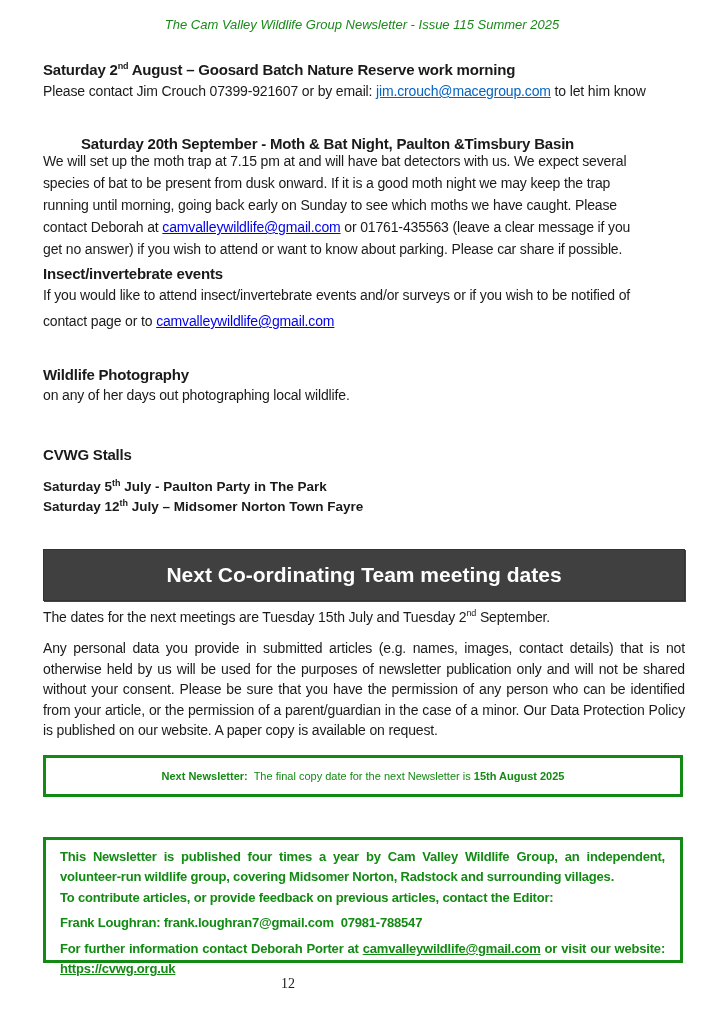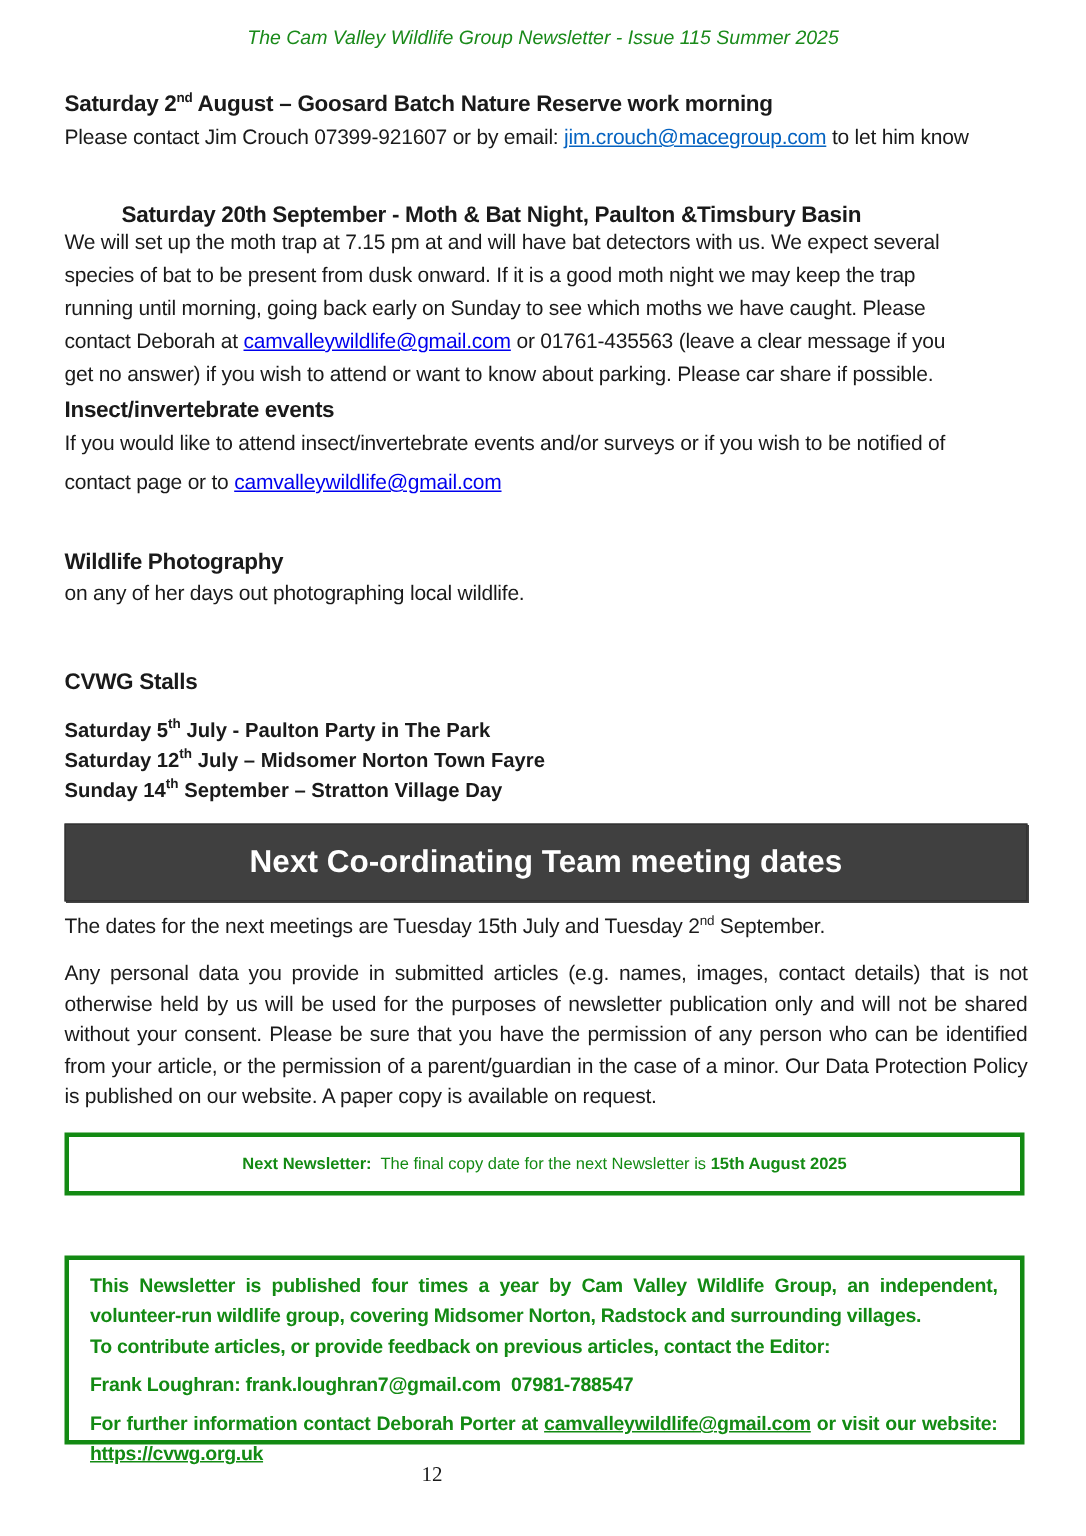--- a/index.html
+++ b/index.html
@@ -75,21 +75,20 @@
 
 <div class="abs h3" style="left:43px; top:366px;">Wildlife Photography</div>
 <div class="abs p tall" style="left:43px; top:382px; width:665px;">
   <div>on any of her days out photographing local wildlife.</div>
 </div>
 
 <div class="abs h3" style="left:43px; top:446px;">CVWG Stalls</div>
 <div class="abs stalls" style="left:43px; top:477px;">
   <div><span>Saturday 5</span><sup>th</sup><span> July - Paulton Party in The Park</span></div>
   <div><span>Saturday 12</span><sup>th</sup><span> July – Midsomer Norton Town Fayre</span></div>
-  <div><span>Sunday 14</span><sup>th</sup><span> September – Stratton Village Day</span></div>
 </div>
 
 <div class="abs banner">Next Co-ordinating Team meeting dates</div>
 
 <div class="abs p" style="left:43px; top:606px; width:660px;"><span>The dates for the next meetings are Tuesday 15th July and Tuesday 2</span><sup>nd</sup><span> September.</span></div>
 
 <div class="abs p justify" style="left:43px; top:638px; width:642px; line-height:20.5px;">Any personal data you provide in submitted articles (e.g. names, images, contact details) that is not otherwise held by us will be used for the purposes of newsletter publication only and will not be shared without your consent.  Please be sure that you have the permission of any person who can be identified from your article, or the permission of a parent/guardian in the case of a minor.  Our Data Protection Policy is published on our website.  A paper copy is available on request.</div>
 
 <div class="abs box1">
   <span style="white-space:pre;"><b>Next Newsletter:</b><span>  The final copy date for the next Newsletter is </span><b>15th August 2025</b></span>

